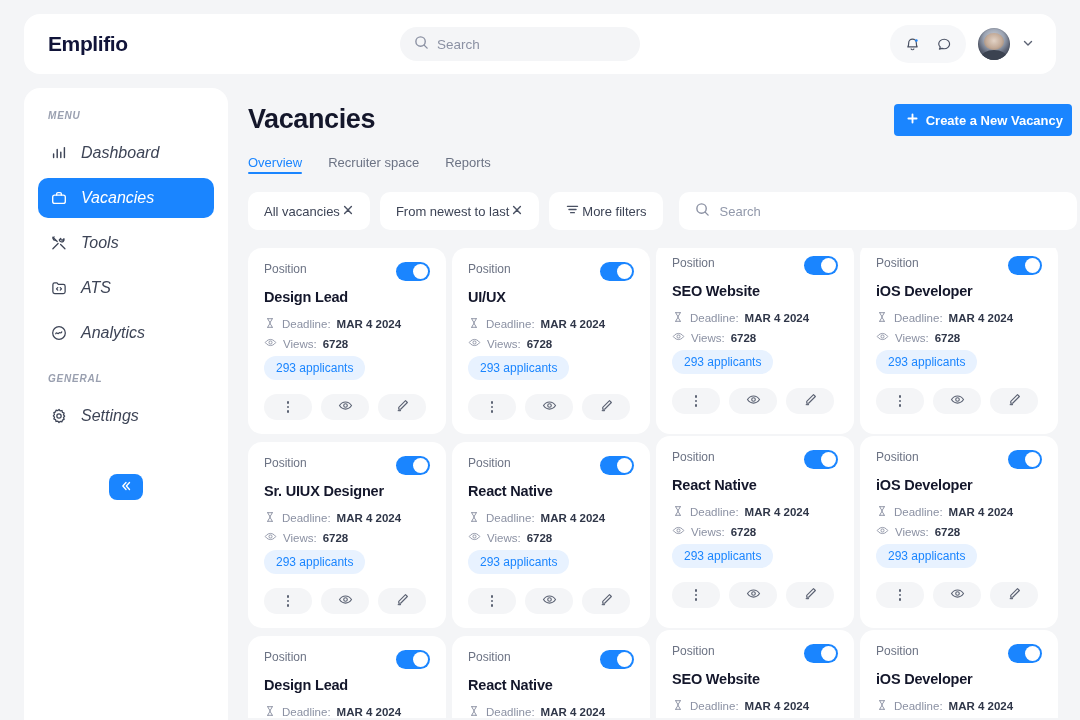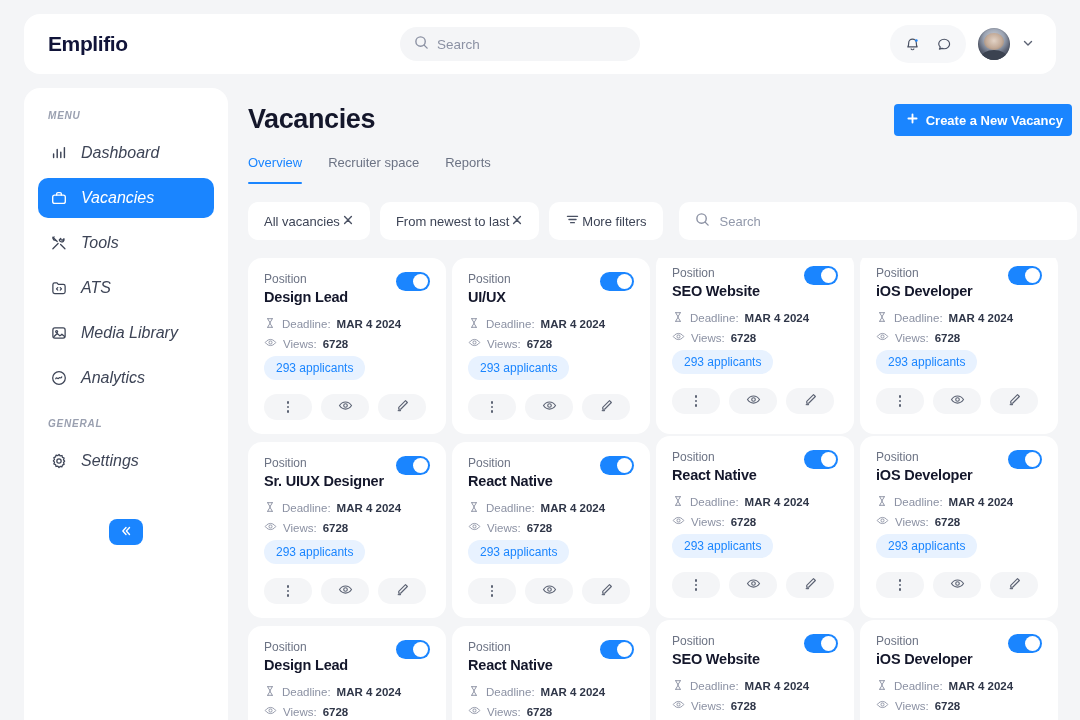--- a/index.html
+++ b/index.html
@@ -109,21 +109,21 @@
   .create-btn {
     position: absolute; right: 8px; top: 16px;
     height: 32px; padding: 0 9px 0 12px;
     background: #1a85ff; color: #fff; border: none; border-radius: 4px;
     font-family: "Liberation Sans", sans-serif;
     font-size: 13px; font-weight: bold; cursor: pointer;
     display: flex; align-items: center; gap: 7px;
   }
   .tabs { display: flex; gap: 26px; margin-top: 20px; }
   .tab {
-    font-size: 13px; color: #6c7384; padding-bottom: 14px; cursor: pointer;
+    font-size: 13px; color: #6c7384; padding-bottom: 4px; cursor: pointer;
     position: relative;
   }
   .tab.active { color: #1a85ff; font-weight: normal; }
   .tab.active::after {
     content: ""; position: absolute; left: 0; right: 0; bottom: 0;
     height: 2px; background: #1a85ff; border-radius: 2px;
   }
 
   .filters { display: flex; align-items: center; gap: 10px; margin-top: 18px; }
   .chip {
@@ -150,21 +150,21 @@
   }
   .row { display: flex; gap: 6px; margin-bottom: 8px; }
   .card {
     width: 198px; background: #fff; border-radius: 14px;
     padding: 14px 16px 14px 16px; position: relative;
   }
   .card-head { display: flex; align-items: flex-start; justify-content: space-between; }
   .pos-label { font-size: 12px; color: #6c7384; }
   .pos-title {
     font-size: 14.5px; font-weight: bold; color: #14172b;
-    margin-top: 3px; letter-spacing: -0.2px; white-space: nowrap;
+    margin-top: 13px; letter-spacing: -0.2px; white-space: nowrap;
   }
   .toggle {
     width: 34px; height: 19px; border-radius: 10px;
     background: #1a85ff; position: relative; flex: 0 0 34px; cursor: pointer;
   }
   .toggle::after {
     content: ""; position: absolute; right: 2px; top: 2px;
     width: 15px; height: 15px; border-radius: 50%; background: #fff;
   }
   .meta { margin-top: 12px; }
@@ -266,30 +266,20 @@
     <div class="nav-item">
       <span class="nav-icon">
         <svg width="18" height="18" viewBox="0 0 20 20" fill="none" stroke="#3d4456" stroke-width="1.4" stroke-linecap="round" stroke-linejoin="round">
           <path d="M3.2 6.4c0-1.1.9-2 2-2h2.6l1.4 1.6h5.6c1.1 0 2 .9 2 2v6.2c0 1.1-.9 2-2 2H5.2c-1.1 0-2-.9-2-2z"></path>
           <path d="M8.6 9.6 7.2 11l1.4 1.4M11.4 9.6 12.8 11l-1.4 1.4"></path>
         </svg>
       </span>
       <span class="lbl">ATS</span>
     </div>
 
-    <div class="nav-item">
-      <span class="nav-icon">
-        <svg width="18" height="18" viewBox="0 0 20 20" fill="none" stroke="#3d4456" stroke-width="1.4" stroke-linejoin="round">
-          <rect x="3.2" y="4.4" width="13.6" height="11.2" rx="2.2"></rect>
-          <circle cx="7.4" cy="8.4" r="1.1"></circle>
-          <path d="M4.2 14.2 8 10.6l3 2.6 2.2-1.8 3.4 2.8"></path>
-        </svg>
-      </span>
-      <span class="lbl">Media Library</span>
-    </div>
 
     <div class="nav-item">
       <span class="nav-icon">
         <svg width="18" height="18" viewBox="0 0 20 20" fill="none" stroke="#3d4456" stroke-width="1.4" stroke-linecap="round">
           <circle cx="10" cy="10" r="7"></circle>
           <path d="M6.4 10.8c1.2-2.6 2.2 1.4 3.4-.6 1.1-1.9 2.1 1.1 3.2-1.4"></path>
         </svg>
       </span>
       <span class="lbl">Analytics</span>
     </div>

